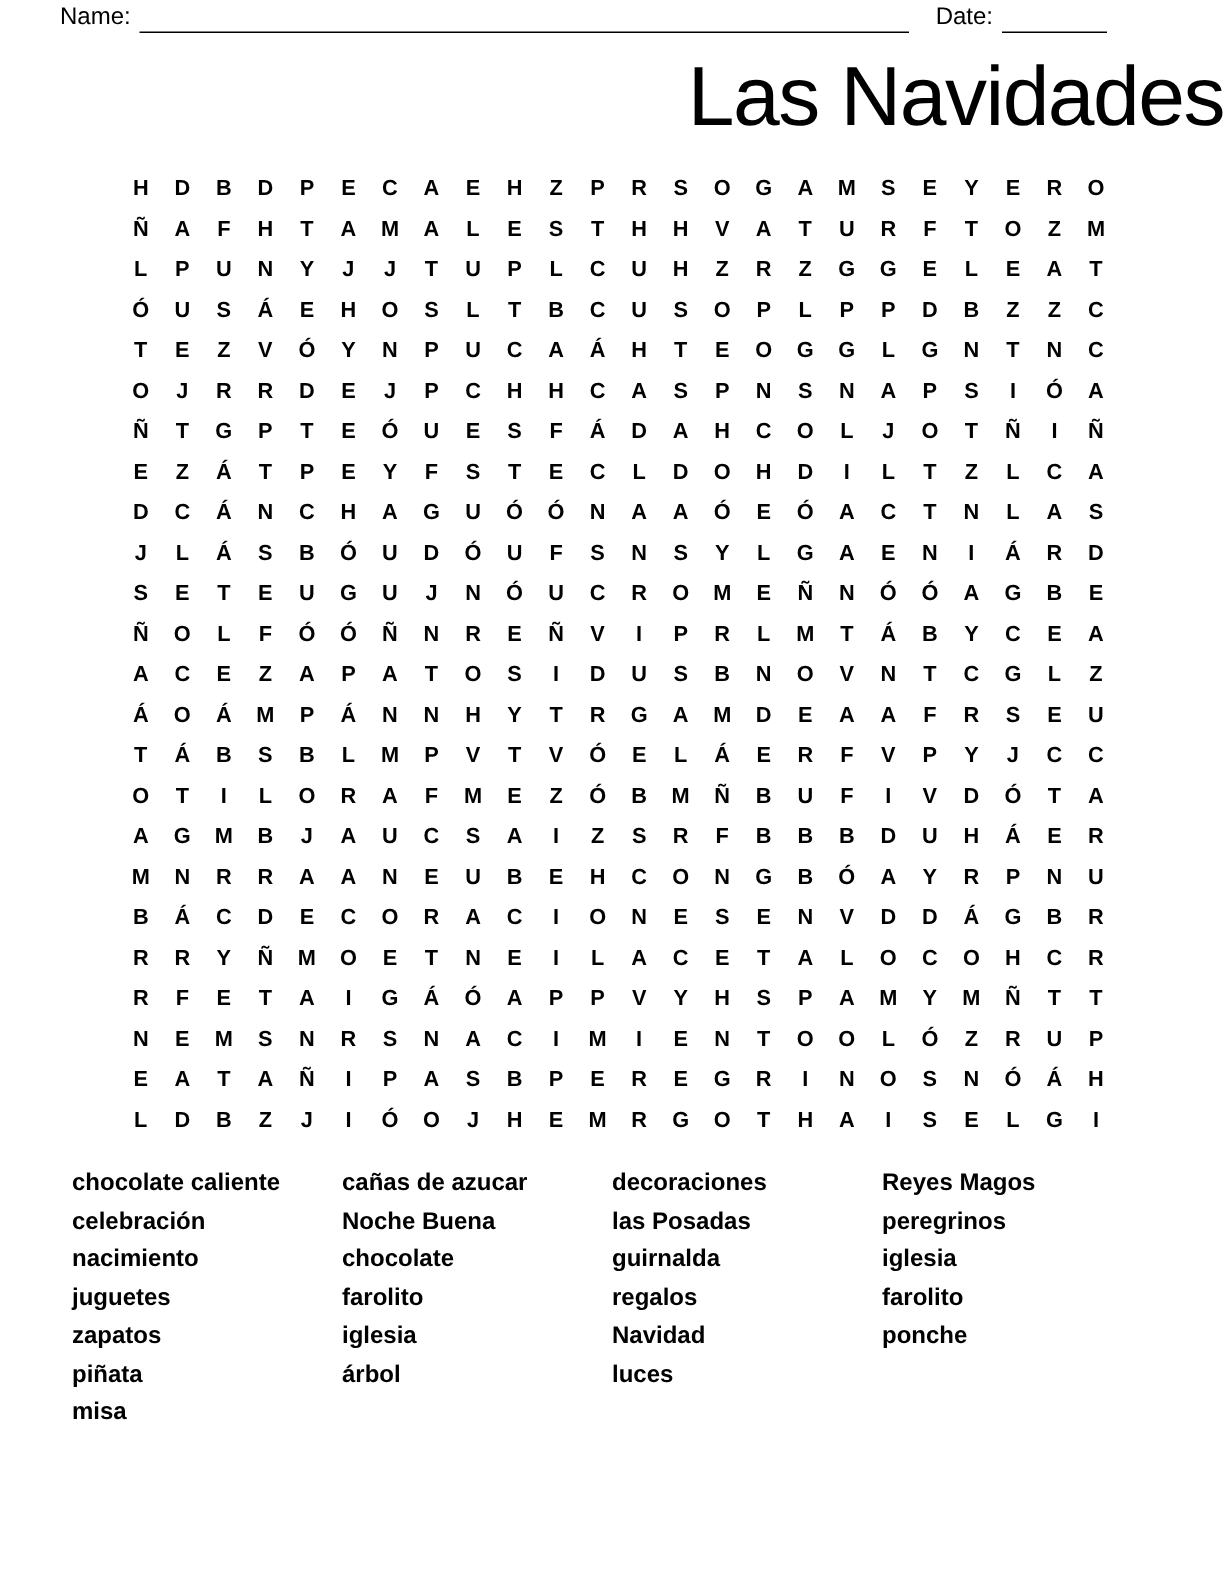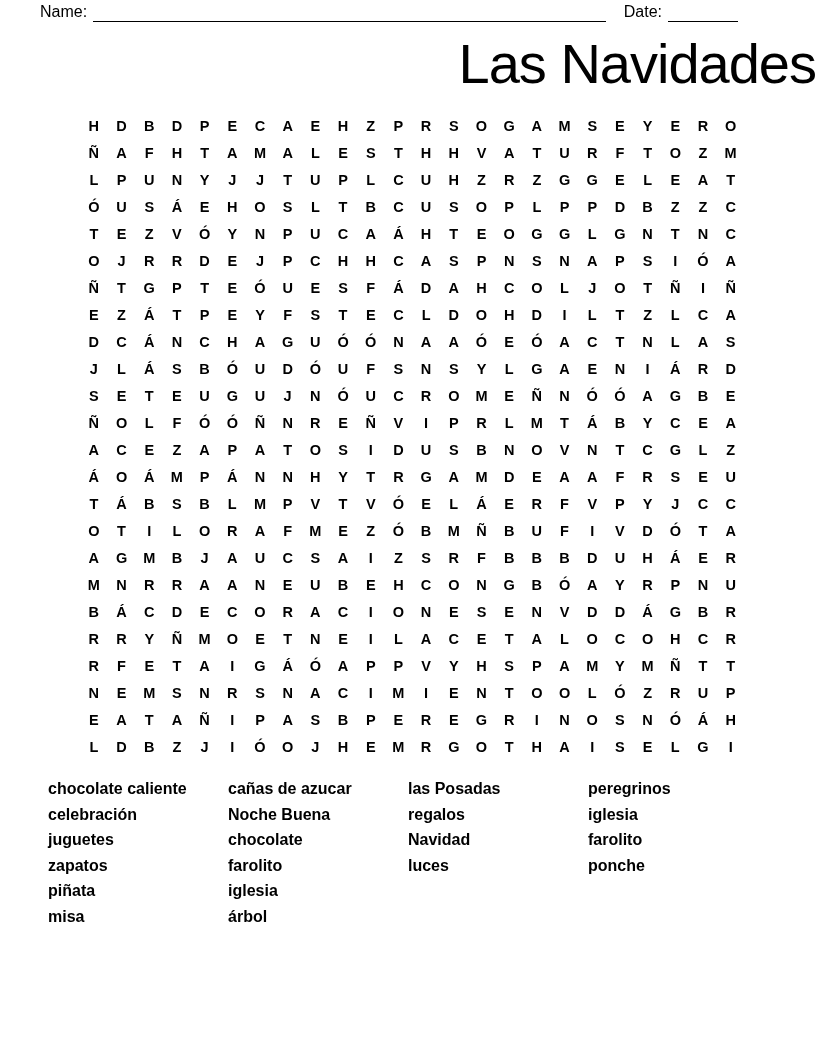--- a/index.html
+++ b/index.html
@@ -679,40 +679,44 @@
       <span class="cell">E</span>
       <span class="cell">L</span>
       <span class="cell">G</span>
       <span class="cell">I</span>
     </div>
 
   <div class="word-list" id="word-list">
       <div class="word-col">
         <div class="word">chocolate caliente</div>
         <div class="word">celebración</div>
+        <div class="word">nacimiento</div>
         <div class="word">juguetes</div>
         <div class="word">zapatos</div>
         <div class="word">piñata</div>
         <div class="word">misa</div>
       </div>
       <div class="word-col">
         <div class="word">cañas de azucar</div>
         <div class="word">Noche Buena</div>
         <div class="word">chocolate</div>
         <div class="word">farolito</div>
         <div class="word">iglesia</div>
         <div class="word">árbol</div>
       </div>
       <div class="word-col">
+        <div class="word">decoraciones</div>
         <div class="word">las Posadas</div>
+        <div class="word">guirnalda</div>
         <div class="word">regalos</div>
         <div class="word">Navidad</div>
         <div class="word">luces</div>
       </div>
       <div class="word-col">
+        <div class="word">Reyes Magos</div>
         <div class="word">peregrinos</div>
         <div class="word">iglesia</div>
         <div class="word">farolito</div>
         <div class="word">ponche</div>
       </div>
     </div>
 
 </div>
 
 </body></html>

